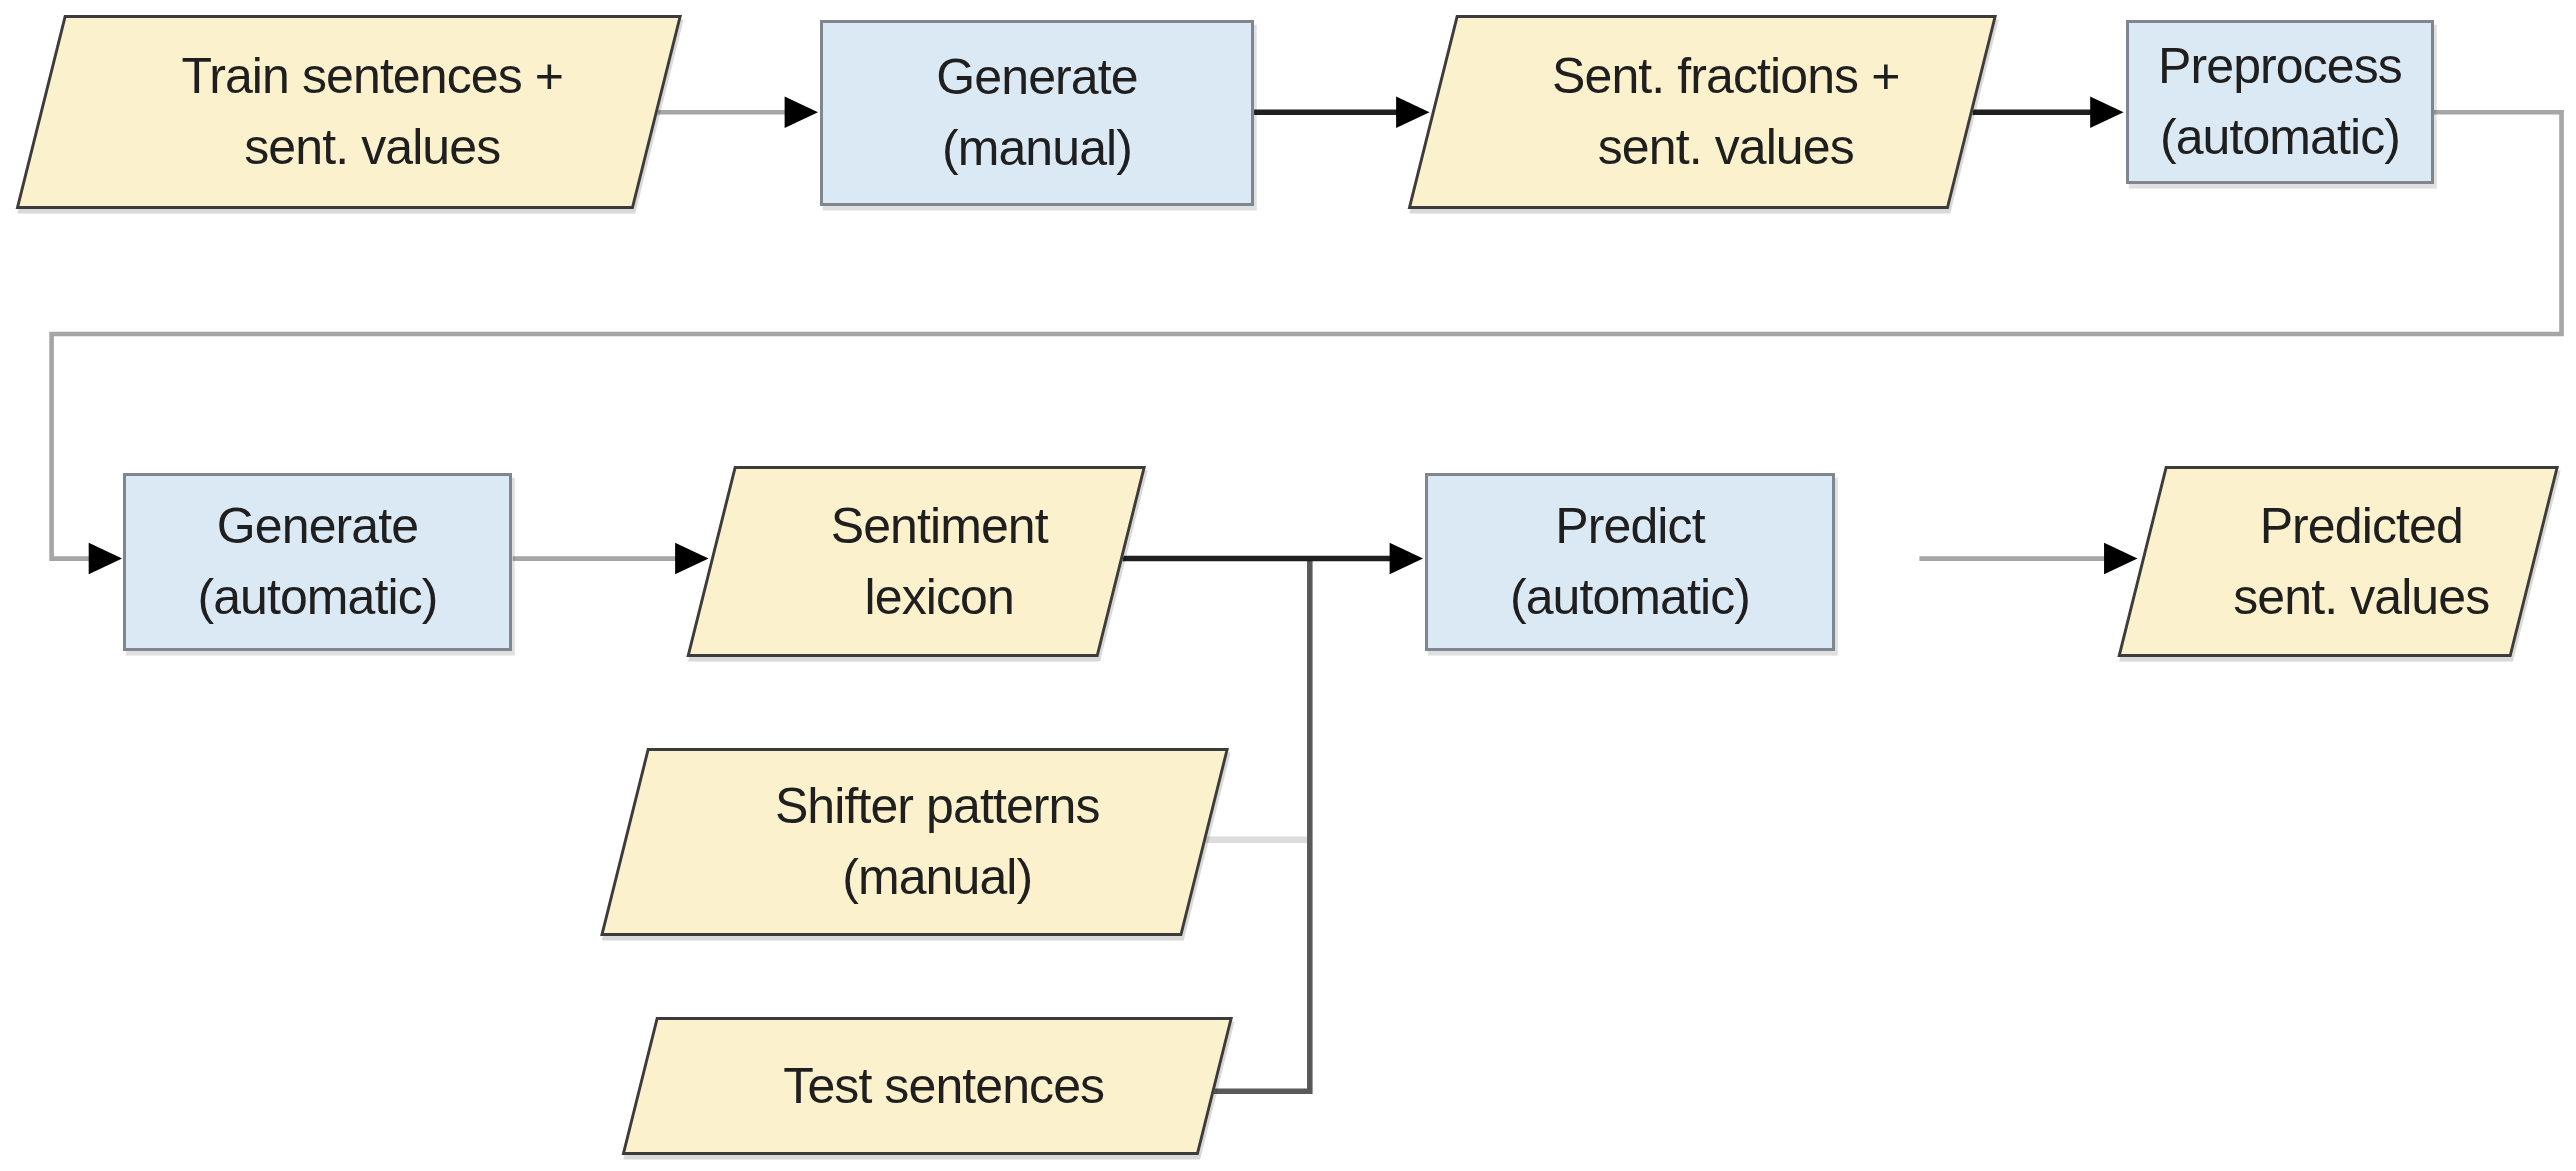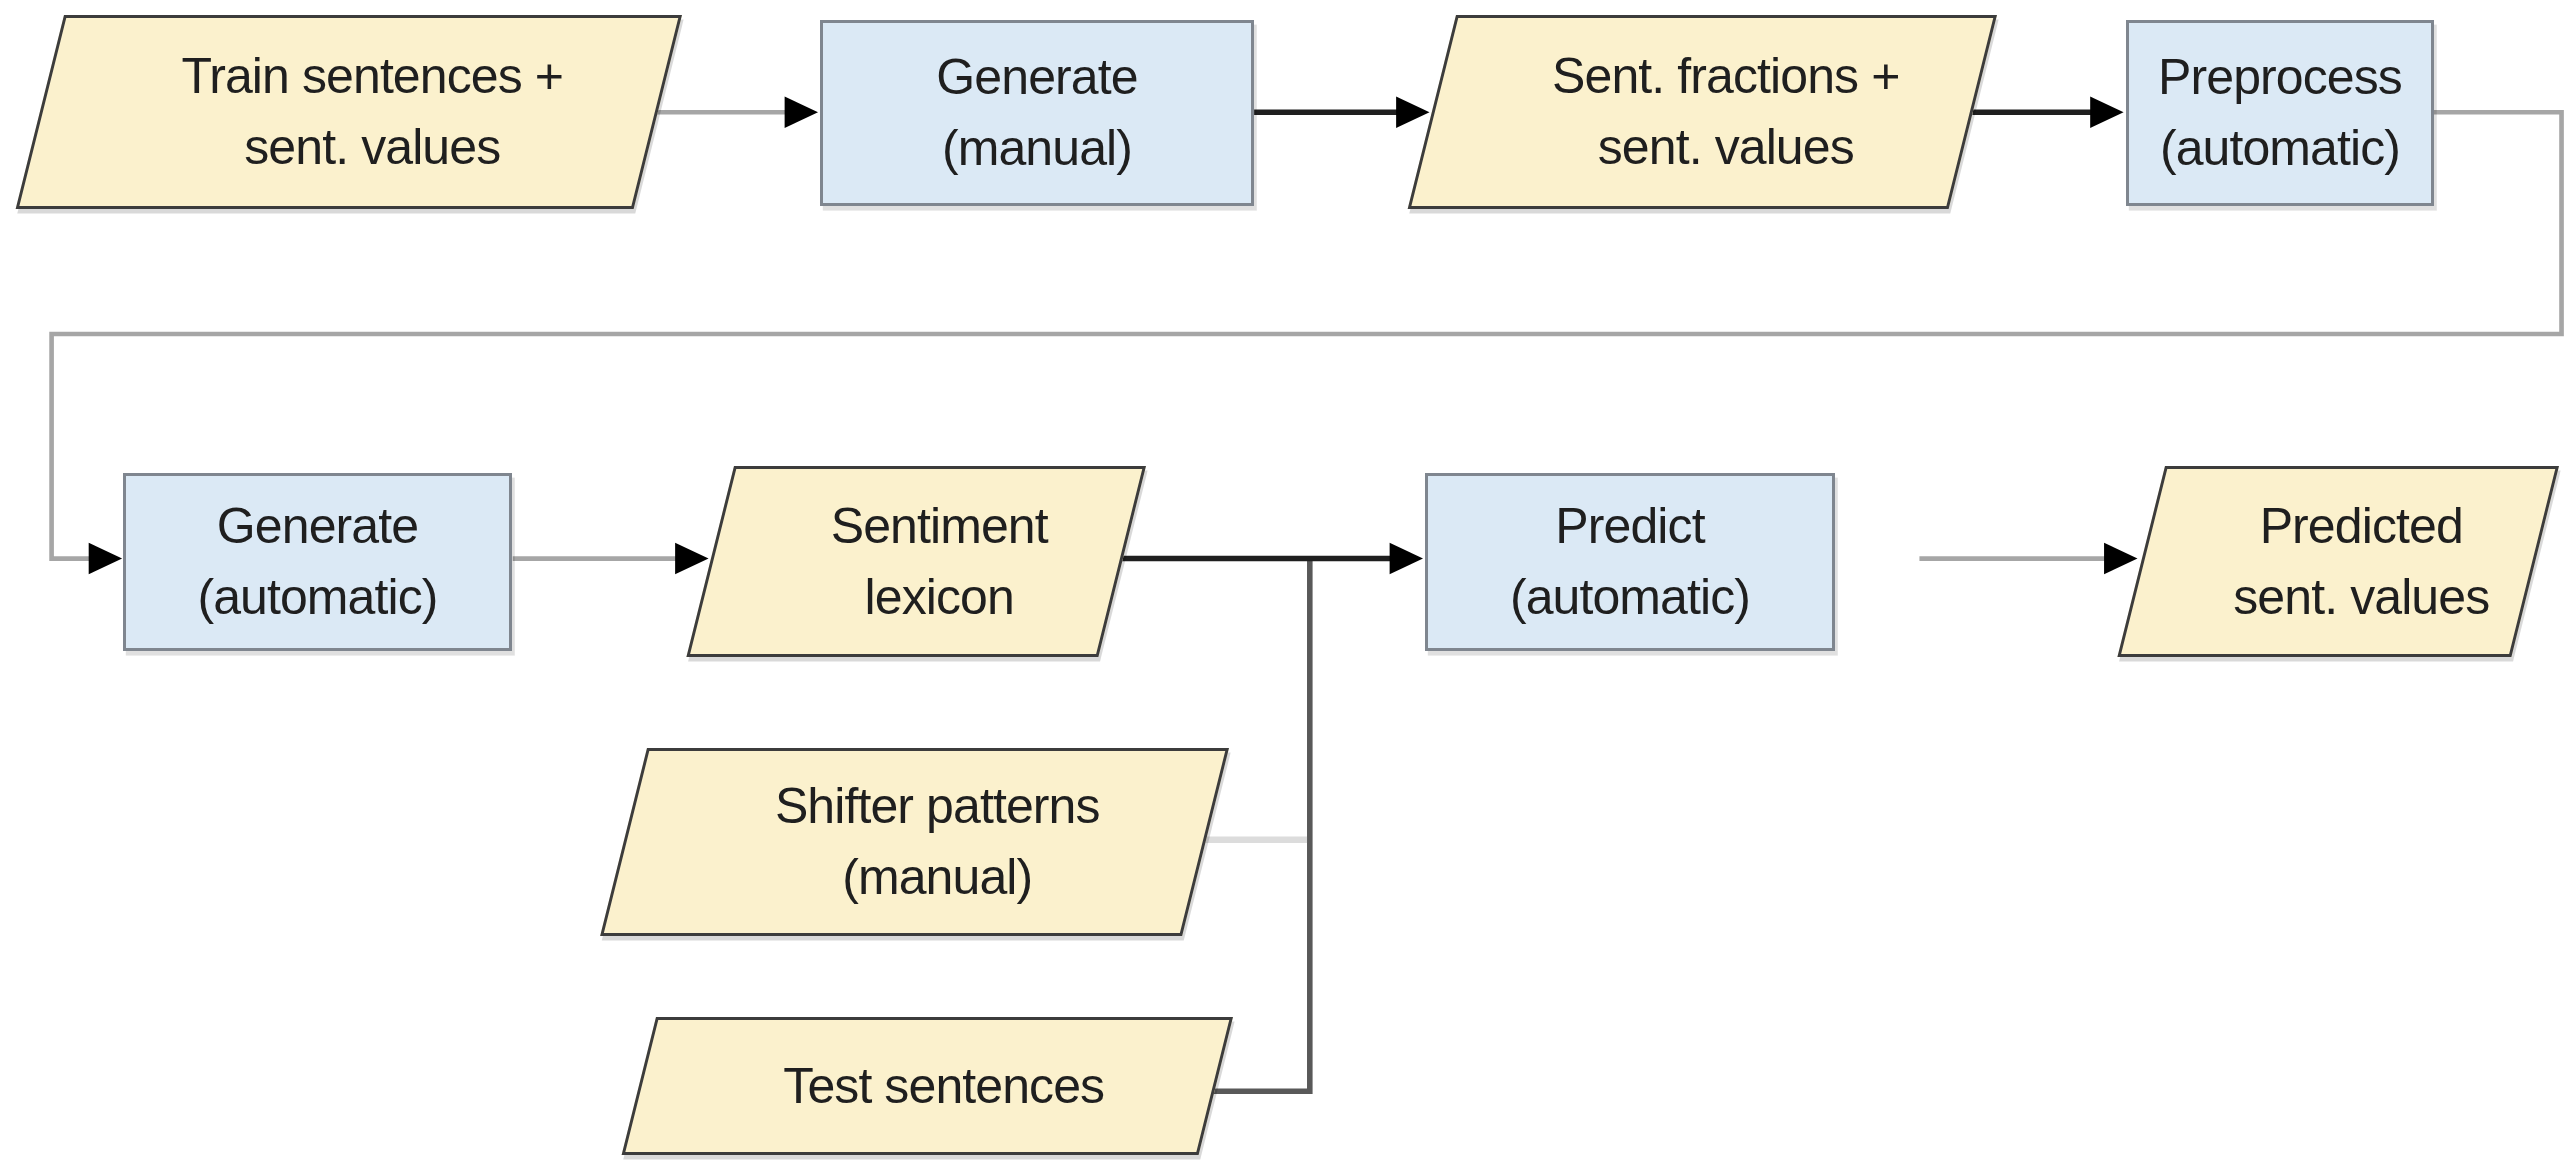--- a/index.html
+++ b/index.html
@@ -117,21 +117,21 @@
     </div>
   </div>
 
   <div class="node data" style="left:1456px; top:15px; width:541px; height:194px;">
     <div class="label">
       <span>Sent. fractions +</span>
       <span>sent. values</span>
     </div>
   </div>
 
-  <div class="node process" style="left:2126px; top:20.4px; width:308px; height:186px;">
+  <div class="node process" style="left:2126px; top:20.4px; width:308px; height:164px;">
     <div class="label">
       <span>Preprocess</span>
       <span>(automatic)</span>
     </div>
   </div>
 
   <div class="node process" style="left:123px; top:473px; width:389px; height:178px;">
     <div class="label">
       <span>Generate</span>
       <span>(automatic)</span>

